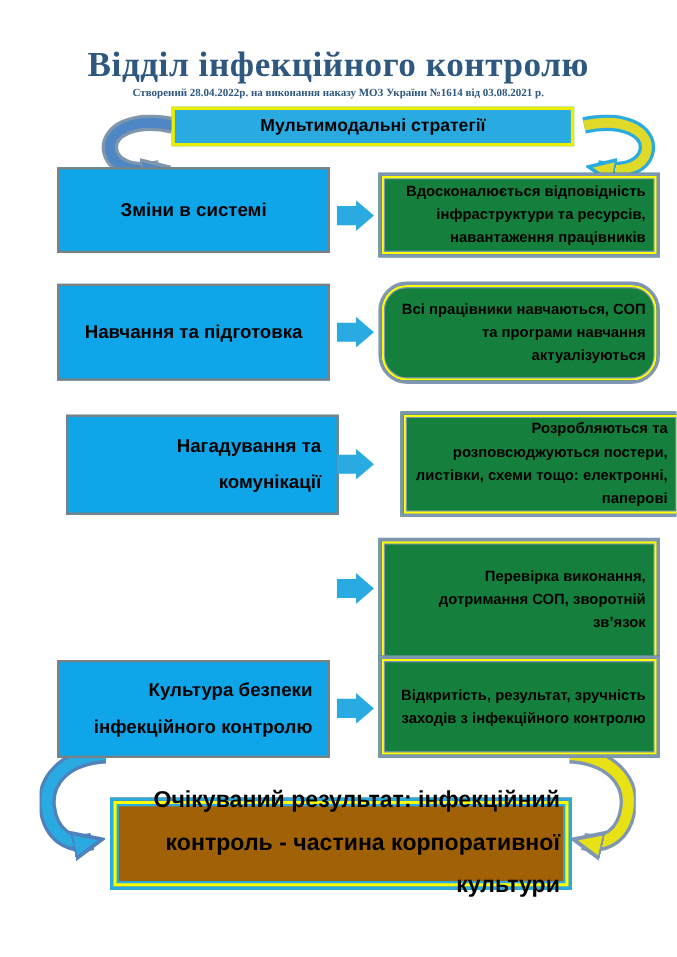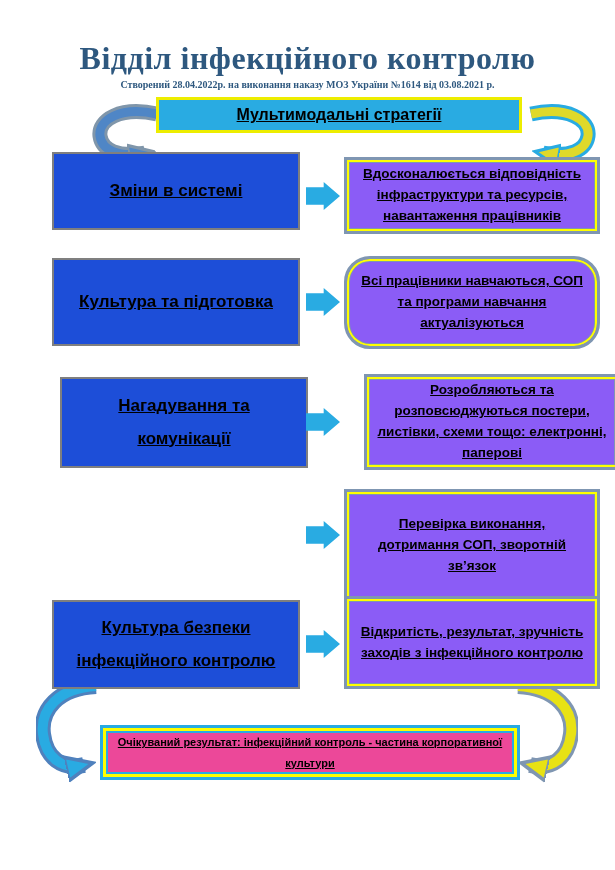--- a/index.html
+++ b/index.html
@@ -11,44 +11,44 @@
     position:absolute;top:40px;left:0;width:100%;text-align:center;
     font-family:"Liberation Serif",serif;font-weight:bold;font-size:32px;
     color:#2E587F;letter-spacing:.5px;
   }
   .subtitle{
     position:absolute;top:79px;left:0;width:100%;text-align:center;
     font-family:"Liberation Serif",serif;font-weight:bold;font-size:10px;
     color:#2E587F;
   }
   .box{position:absolute;display:flex;align-items:center;justify-content:center;
-    text-align:center;font-weight:bold;color:#000;z-index:2;box-sizing:border-box;text-decoration:underline;}
+    text-align:right;font-weight:bold;color:#000;z-index:2;box-sizing:border-box;}
   .topbox{
     left:156px;top:97px;width:366px;height:36px;
     background:#29ABE2;border:3px solid #EDED00;font-size:16px;
   }
   .lbox{
-    left:52px;width:248px;background:#1d4ed8;border:2px solid #7F7F7F;
+    left:52px;width:248px;background:#0ea5e9;border:2px solid #7F7F7F;
     font-size:17px;line-height:1.9;padding:0 14px;
   }
   .ybox{
-    left:344px;width:256px;background:#8b5cf6;border:3px solid #7F96B2;
+    left:344px;width:256px;background:#15803d;border:3px solid #7F96B2;
     box-shadow:inset 0 0 0 2px #FFFF00, inset 0 0 0 3px #7F96B2;
     font-size:13.5px;line-height:1.55;padding:0 10px;
   }
   .lbox1{top:152px;height:78px;} .ybox1{top:157px;height:77px;}
   .lbox2{top:258px;height:88px;} .ybox2{top:256px;height:93px;border-radius:26px;}
   .lbox3{top:377px;height:91px;margin-left:8px;} .ybox3{top:374px;height:96px;margin-left:20px;}
   .lbox4{top:492px;height:86px;} .ybox4{top:489px;height:113px;}
   .lbox5{top:600px;height:89px;} .ybox5{top:596px;height:93px;}
   .resultbox{
-    left:100px;top:725px;width:420px;height:55px;
-    background:#ec4899;border:3px solid #29ABE2;
+    left:100px;top:725px;width:420px;height:84px;
+    background:#a16207;border:3px solid #29ABE2;
     box-shadow:inset 0 0 0 3px #FFFF00, inset 0 0 0 5px #29ABE2;
-    font-size:11px;line-height:1.85;padding:0 8px;
+    font-size:21px;line-height:1.85;padding:0 8px;
   }
   .conn{
     position:absolute;left:306px;width:34px;height:28px;background:#29ABE2;z-index:2;
     clip-path:polygon(0 19%,52% 19%,52% 0,100% 50%,52% 100%,52% 81%,0 81%);
   }
   .conn1{top:182px;} .conn2{top:288px;} .conn3{top:408px;} .conn4{top:521px;} .conn5{top:630px;}
   .curve{position:absolute;z-index:1;}
   .c-tl{left:90px;top:104px;}
   .c-tr{left:498px;top:104px;}
   .c-bl{left:36px;top:676px;}
@@ -101,21 +101,21 @@
     <path d="M 30 10 C 68 12, 86 34, 83 58 C 80 82, 64 94, 42 89" fill="none" stroke="#7F96B2" stroke-width="16"></path>
     <path d="M 30 10 C 68 12, 86 34, 83 58 C 80 82, 64 94, 42 89" fill="none" stroke="#E8E214" stroke-width="10" marker-end="url(#m-br)"></path>
   </svg>
 
   <div class="box topbox">Мультимодальні стратегії</div>
 
   <div class="box lbox lbox1">Зміни в системі</div>
   <div class="conn conn1"></div>
   <div class="box ybox ybox1">Вдосконалюється відповідність інфраструктури та ресурсів, навантаження працівників</div>
 
-  <div class="box lbox lbox2">Культура та підготовка</div>
+  <div class="box lbox lbox2">Навчання та підготовка</div>
   <div class="conn conn2"></div>
   <div class="box ybox ybox2">Всі працівники навчаються, СОП та програми навчання актуалізуються</div>
 
   <div class="box lbox lbox3">Нагадування та комунікації</div>
   <div class="conn conn3"></div>
   <div class="box ybox ybox3">Розробляються та розповсюджуються постери, листівки, схеми тощо: електронні, паперові</div>
 
   <div class="conn conn4"></div>
   <div class="box ybox ybox4">Перевірка виконання, дотримання СОП, зворотній зв’язок</div>
 

